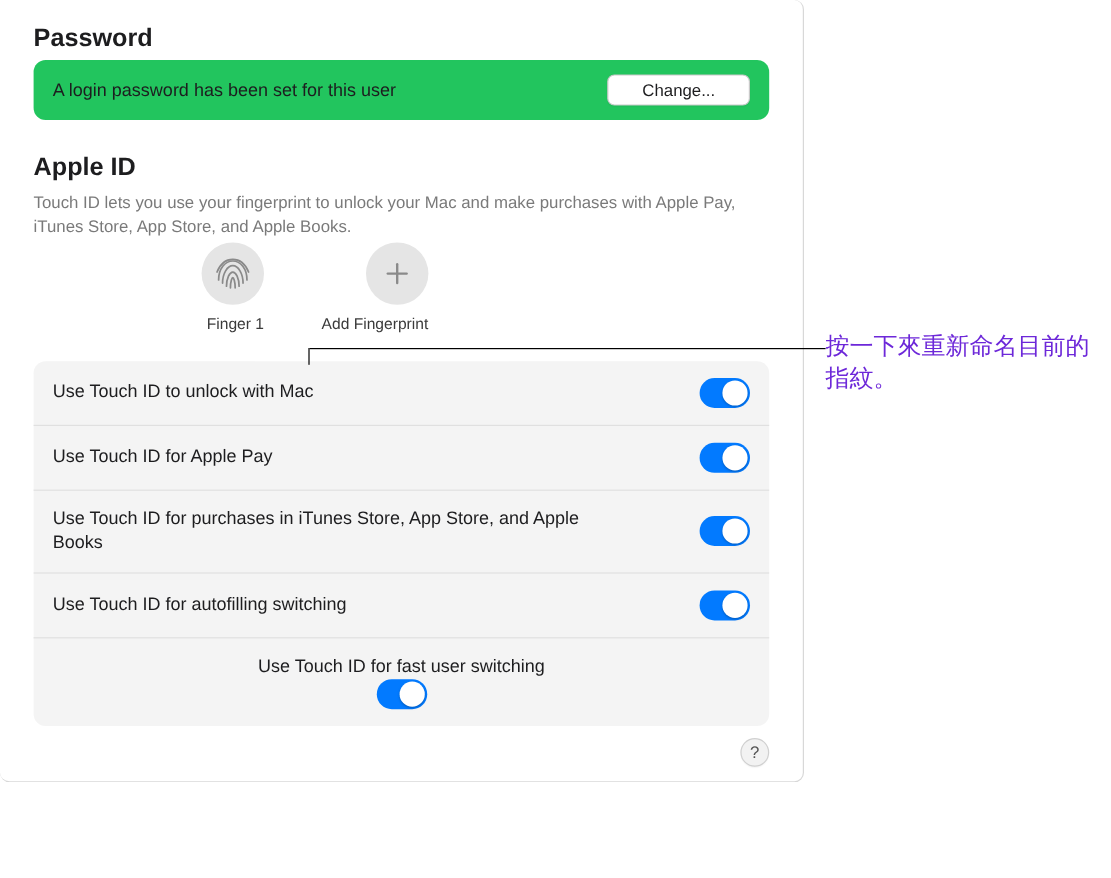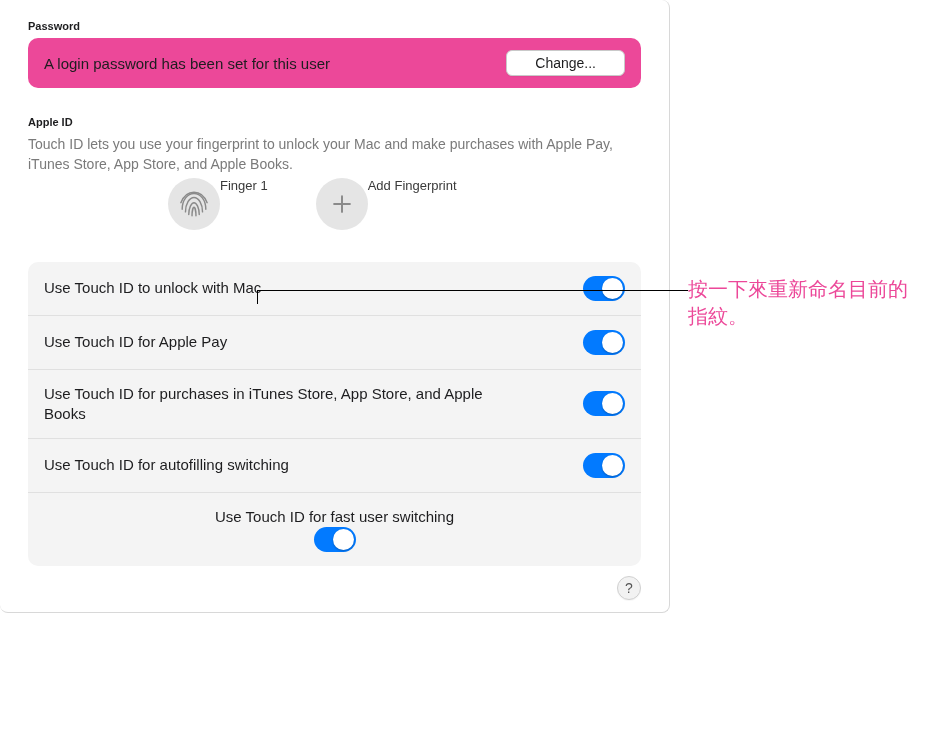--- a/index.html
+++ b/index.html
@@ -26,26 +26,26 @@
     }
     .header {
       font-size: 20px;
       font-weight: 700;
       padding: 26px 28px 10px 28px;
     }
     .content {
       padding: 20px 28px 12px 28px;
     }
     .section-title {
-      font-size: 11px;
+      font-size: 21px;
       font-weight: 700;
       margin-bottom: 6px;
     }
     .password-card {
-      background: #ec4899;
+      background: #22c55e;
       border-radius: 10px;
       padding: 12px 16px;
       display: flex;
       align-items: center;
       justify-content: space-between;
       margin-bottom: 28px;
     }
     .password-text {
       font-size: 15px;
       color: #1d1d1f;
@@ -67,22 +67,22 @@
       margin-bottom: 3px;
     }
     .fingerprint-row {
       display: flex;
       gap: 48px;
       margin-bottom: 24px;
       padding-left: 140px;
     }
     .fingerprint-item {
       display: flex;
-      flex-direction: row;
-      align-items: flex-start;
+      flex-direction: column;
+      align-items: flex-end;
       cursor: pointer;
     }
     .fp-circle {
       width: 52px;
       height: 52px;
       border-radius: 50%;
       background: #e5e5e5;
       display: flex;
       align-items: center;
       justify-content: center;
@@ -152,21 +152,21 @@
       align-items: center;
       justify-content: center;
       cursor: pointer;
       box-shadow: 0 1px 1px rgba(0,0,0,0.04);
     }
     .annotation {
       position: absolute;
       left: 688px;
       top: 276px;
       font-size: 20px;
-      color: #ec4899;
+      color: #6d28d9;
       line-height: 1.35;
       width: 220px;
     }
     .callout-line {
       position: absolute;
       top: 290px;
       left: 258px;
       width: 430px;
       height: 1px;
       background: #000;

